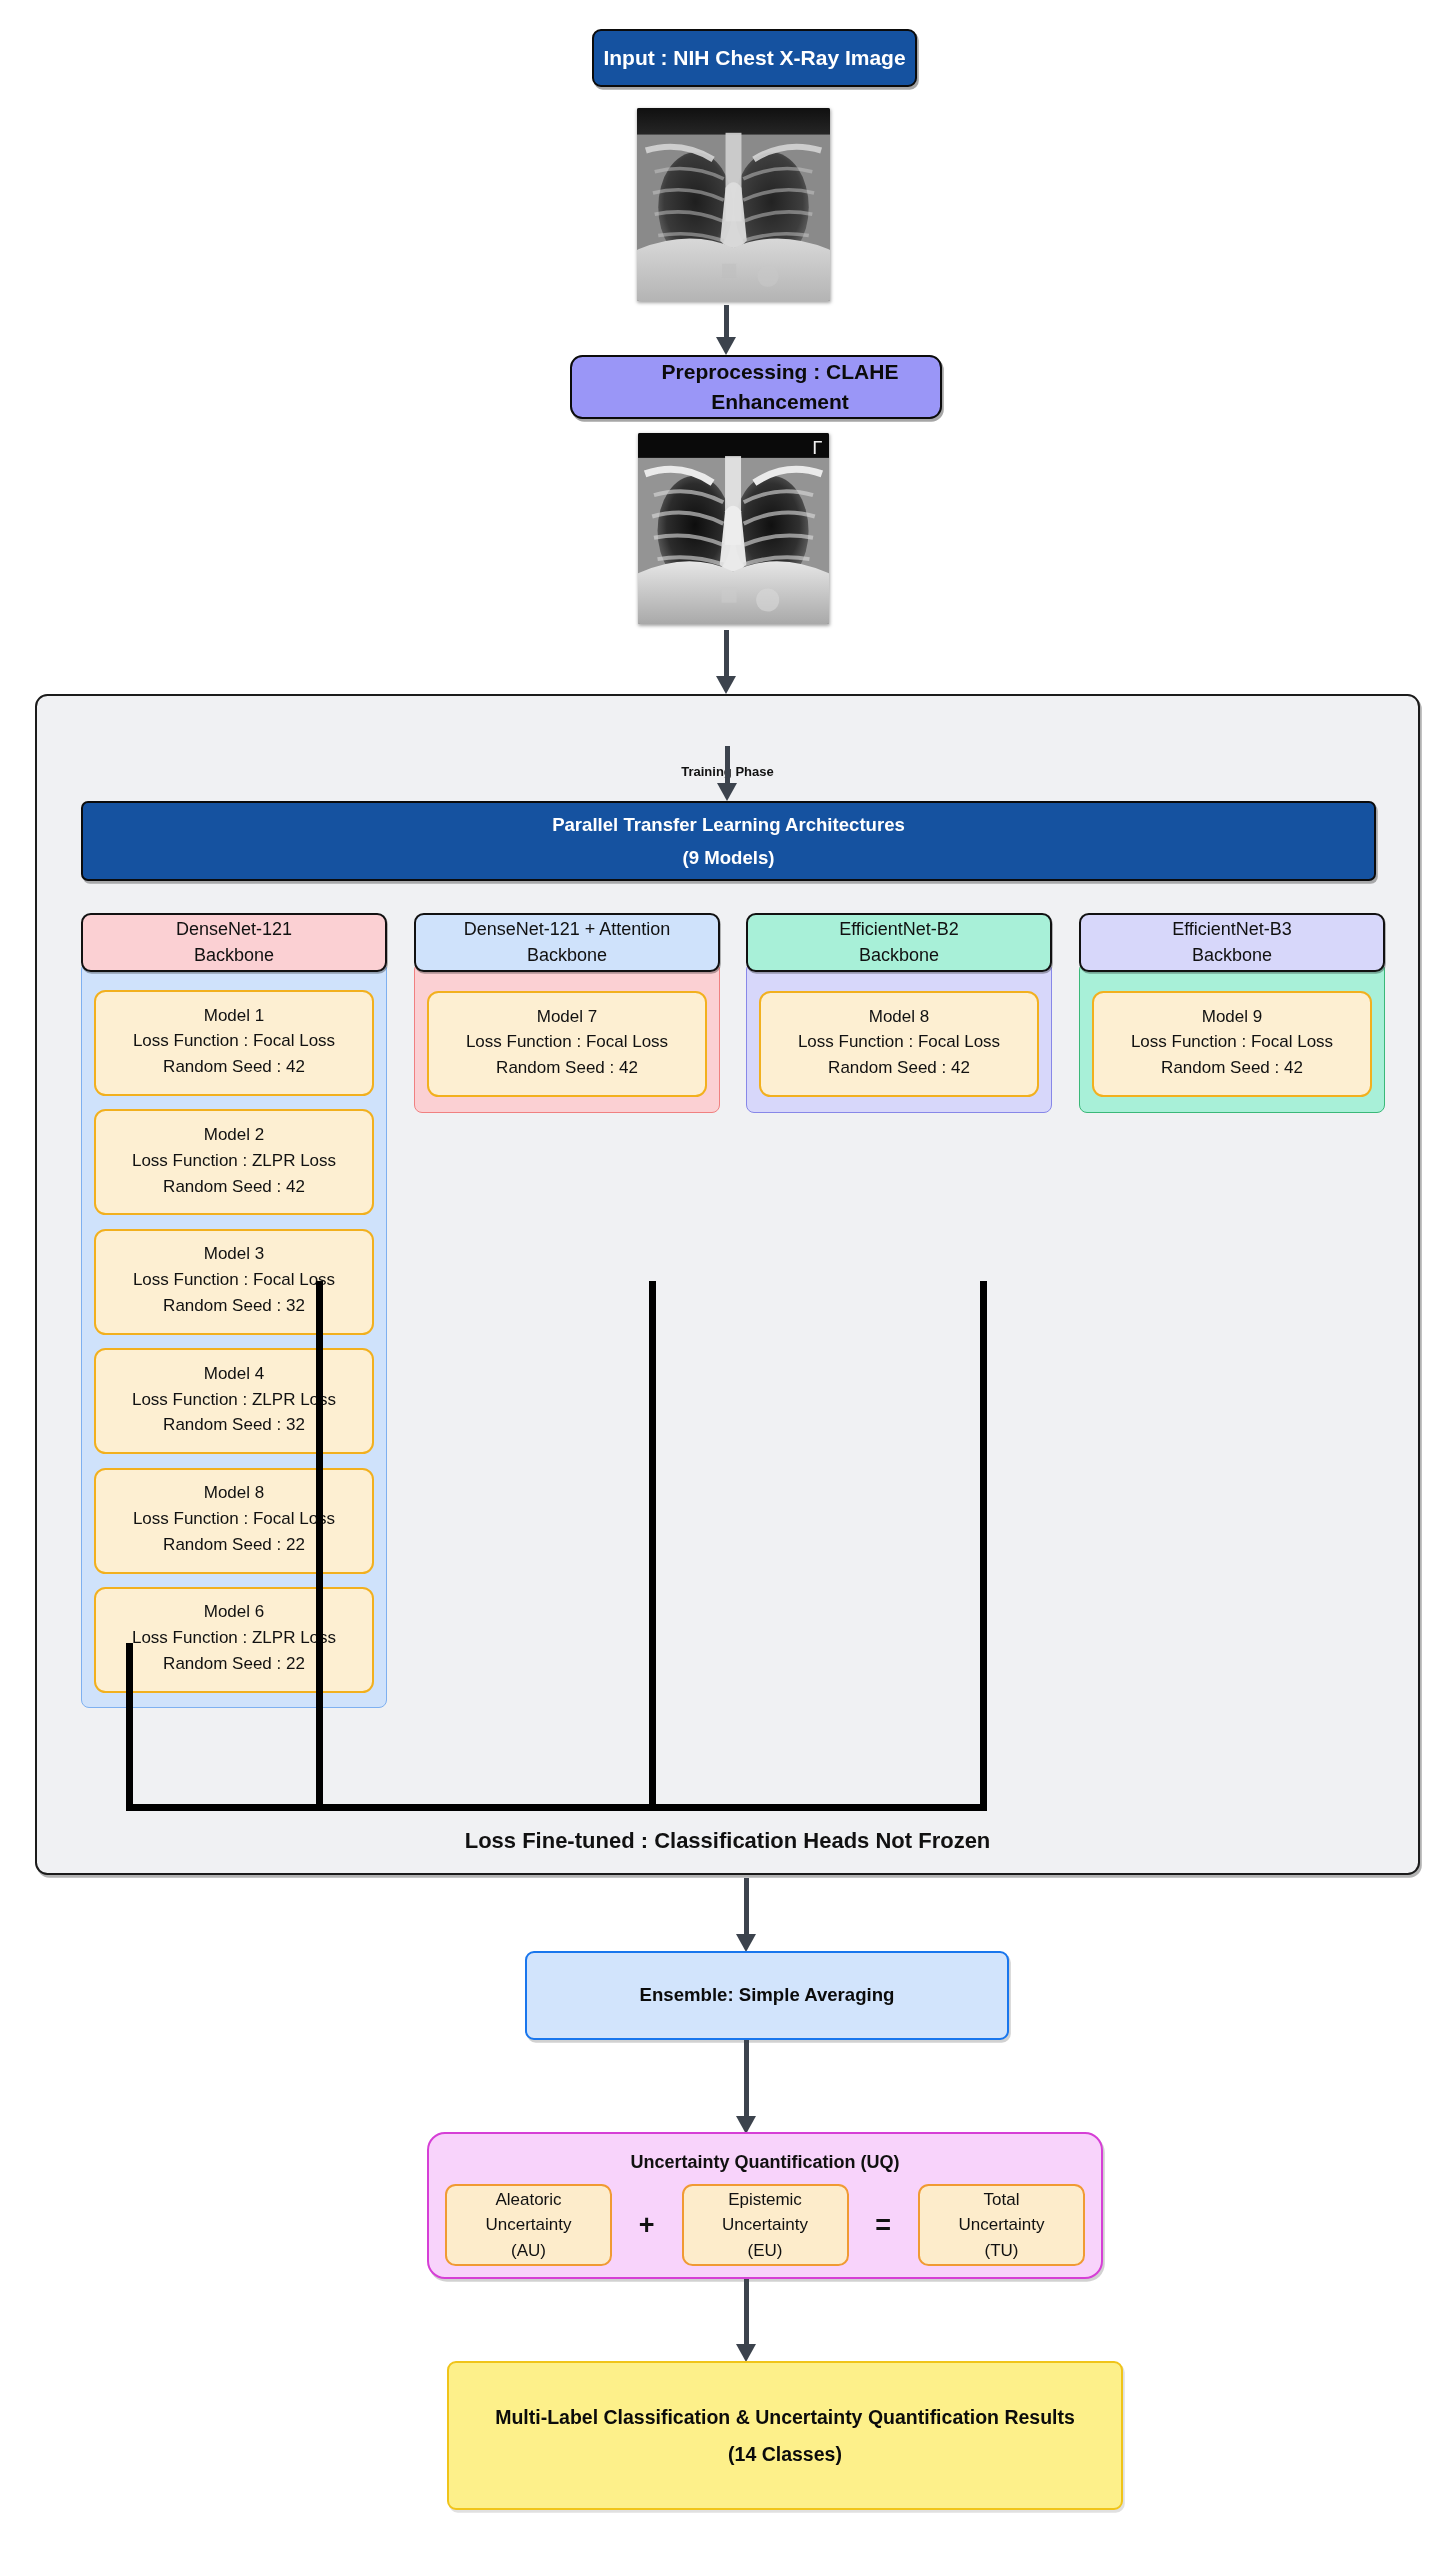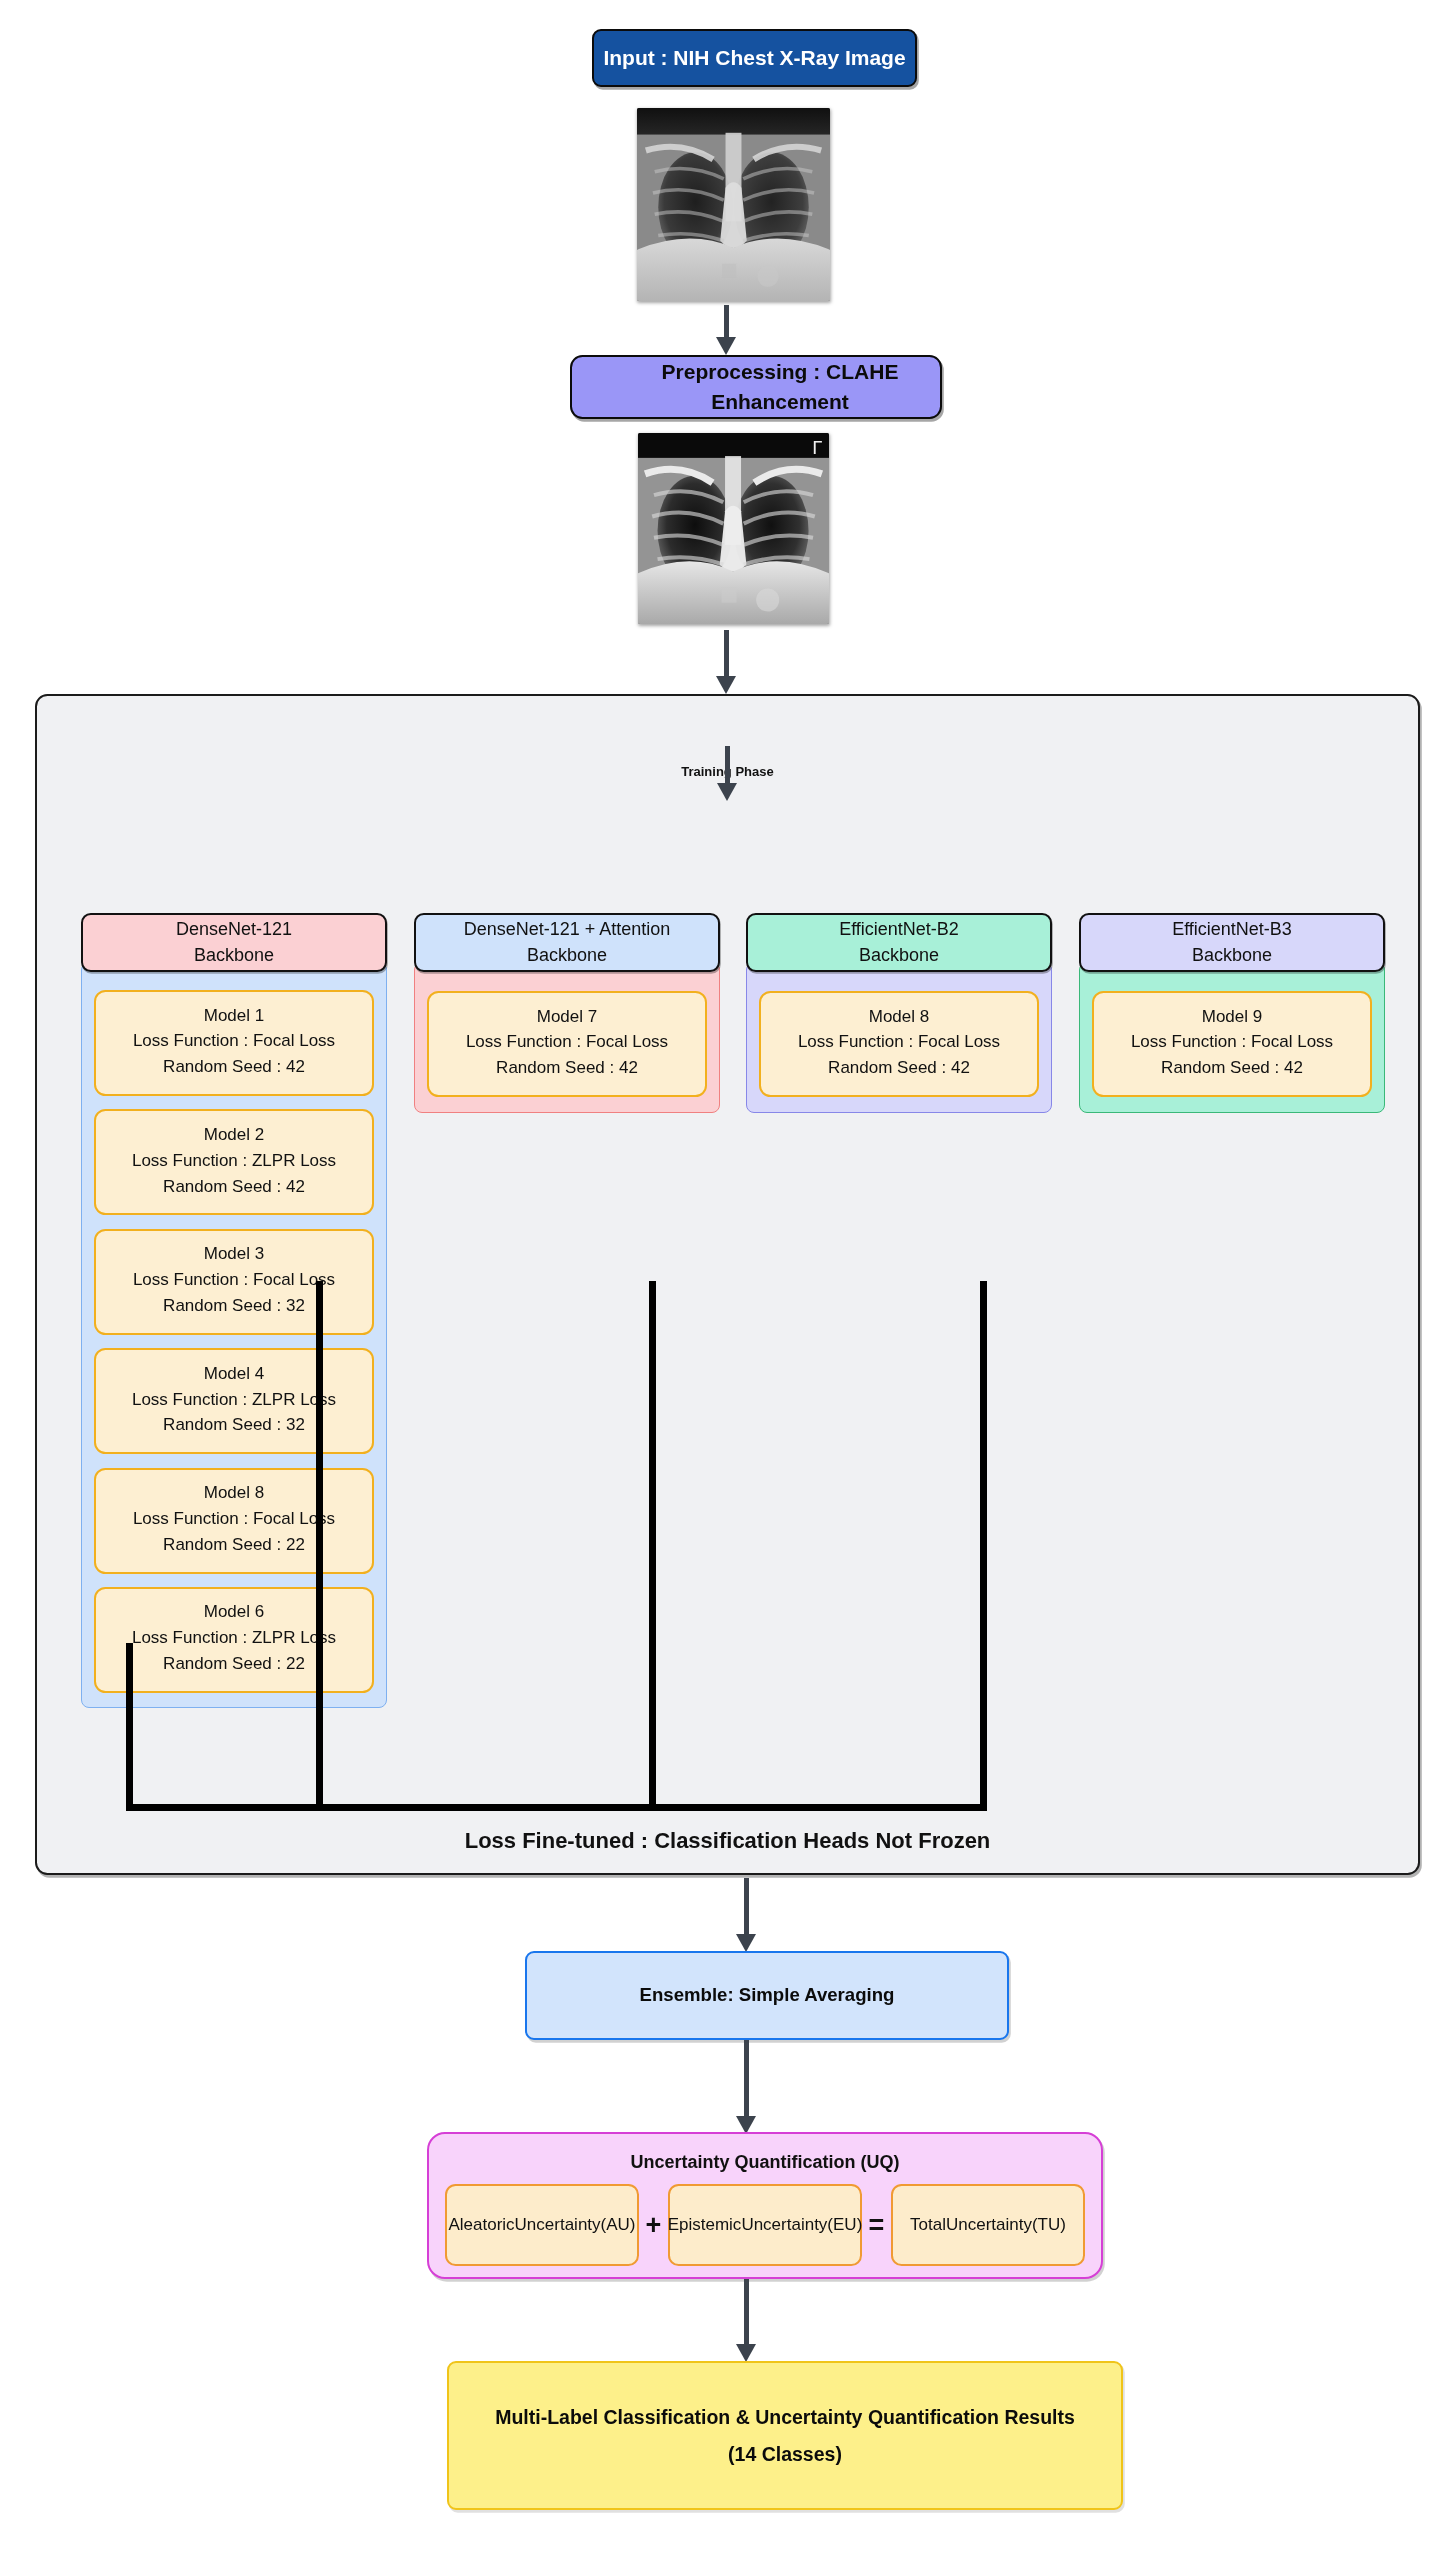--- a/index.html
+++ b/index.html
@@ -119,23 +119,23 @@
   }
   #uq-title {
     position: absolute; left: 0; top: 18px; width: 100%;
     text-align: center; font-size: 18px; font-weight: bold; color: #111;
   }
   #uq-row {
     position: absolute; left: 16px; top: 50px; right: 16px;
     display: flex; align-items: center; justify-content: space-between;
   }
   .uq-card {
-    width: 194px; height: 82px;
+    width: 167px; height: 82px;
     background: #fdeccb; border: 2.7px solid #f09a33; border-radius: 10.6px;
-    display: flex; flex-direction: row; align-items: center; justify-content: center;
+    display: flex; flex-direction: column; align-items: center; justify-content: center;
     font-size: 17px; color: #111; line-height: 1.5;
   }
   .uq-op { font-size: 27px; font-weight: bold; color: #111; padding: 0 3.5px; }
 
   #results-box {
     left: 427px; top: 2361px; width: 676px; height: 149px;
     background: #fdf08a; color: #0b0b0b;
     border: 2.7px solid #f0c419; border-radius: 9px;
     font-size: 19.5px; font-weight: bold; line-height: 1.85;
     box-shadow: 1.8px 2.7px 0 rgba(0,0,0,0.12);
@@ -268,20 +268,24 @@
 
   <div id="training-phase">
 
     <div id="training-phase-label">Training Phase</div>
 
     <div class="arrow" style="left:680px; top:50px; width:21px; height:55px;">
       <div class="arrow-line" style="height:41px;"></div>
       <div class="arrow-head"></div>
     </div>
 
+    <div id="parallel-banner">
+      <span>Parallel Transfer Learning Architectures</span>
+      <span>(9 Models)</span>
+    </div>
 
     <div class="column" style="left:44px; top:217px; width:306px;">
       <div class="col-header" style="background:#fbd0d3;">
         <span>DenseNet-121</span>
         <span>Backbone</span>
       </div>
       <div class="col-body" style="background:#cfe2fb; border:1.8px solid #7eb0f0; padding-top:27px;">
         <div class="model-card">
           <span>Model 1</span>
           <span>Loss Function : Focal Loss</span>

